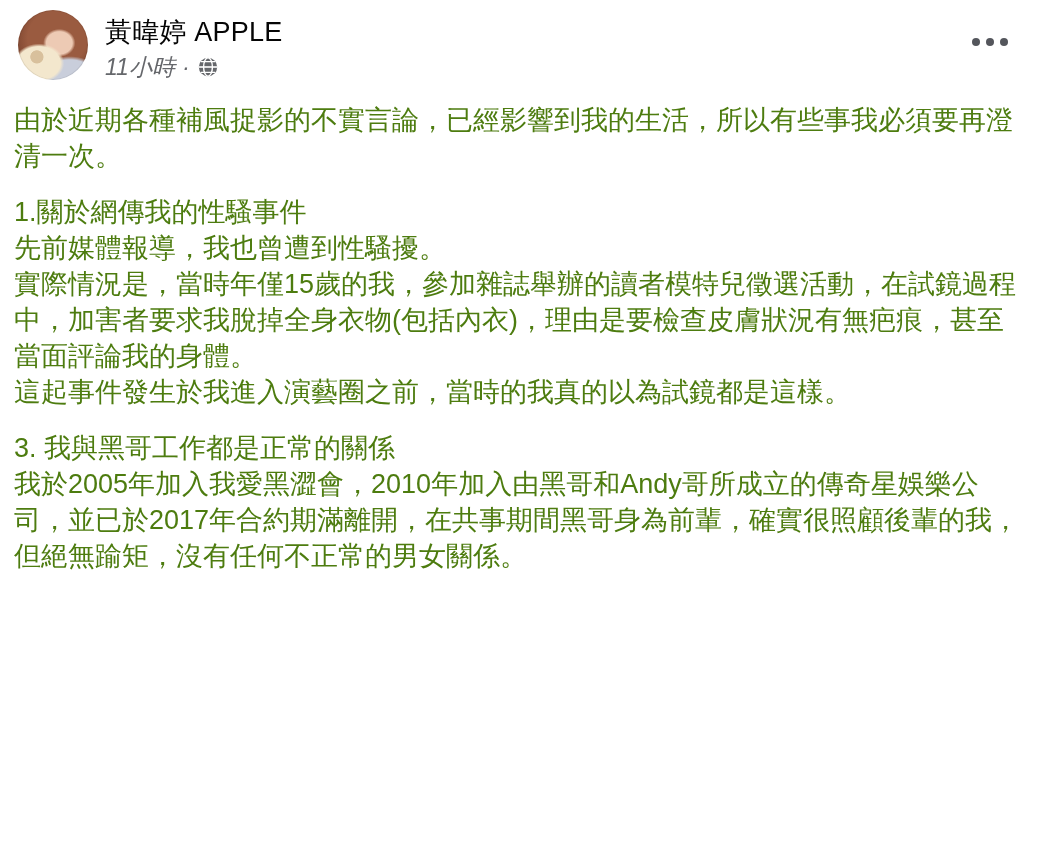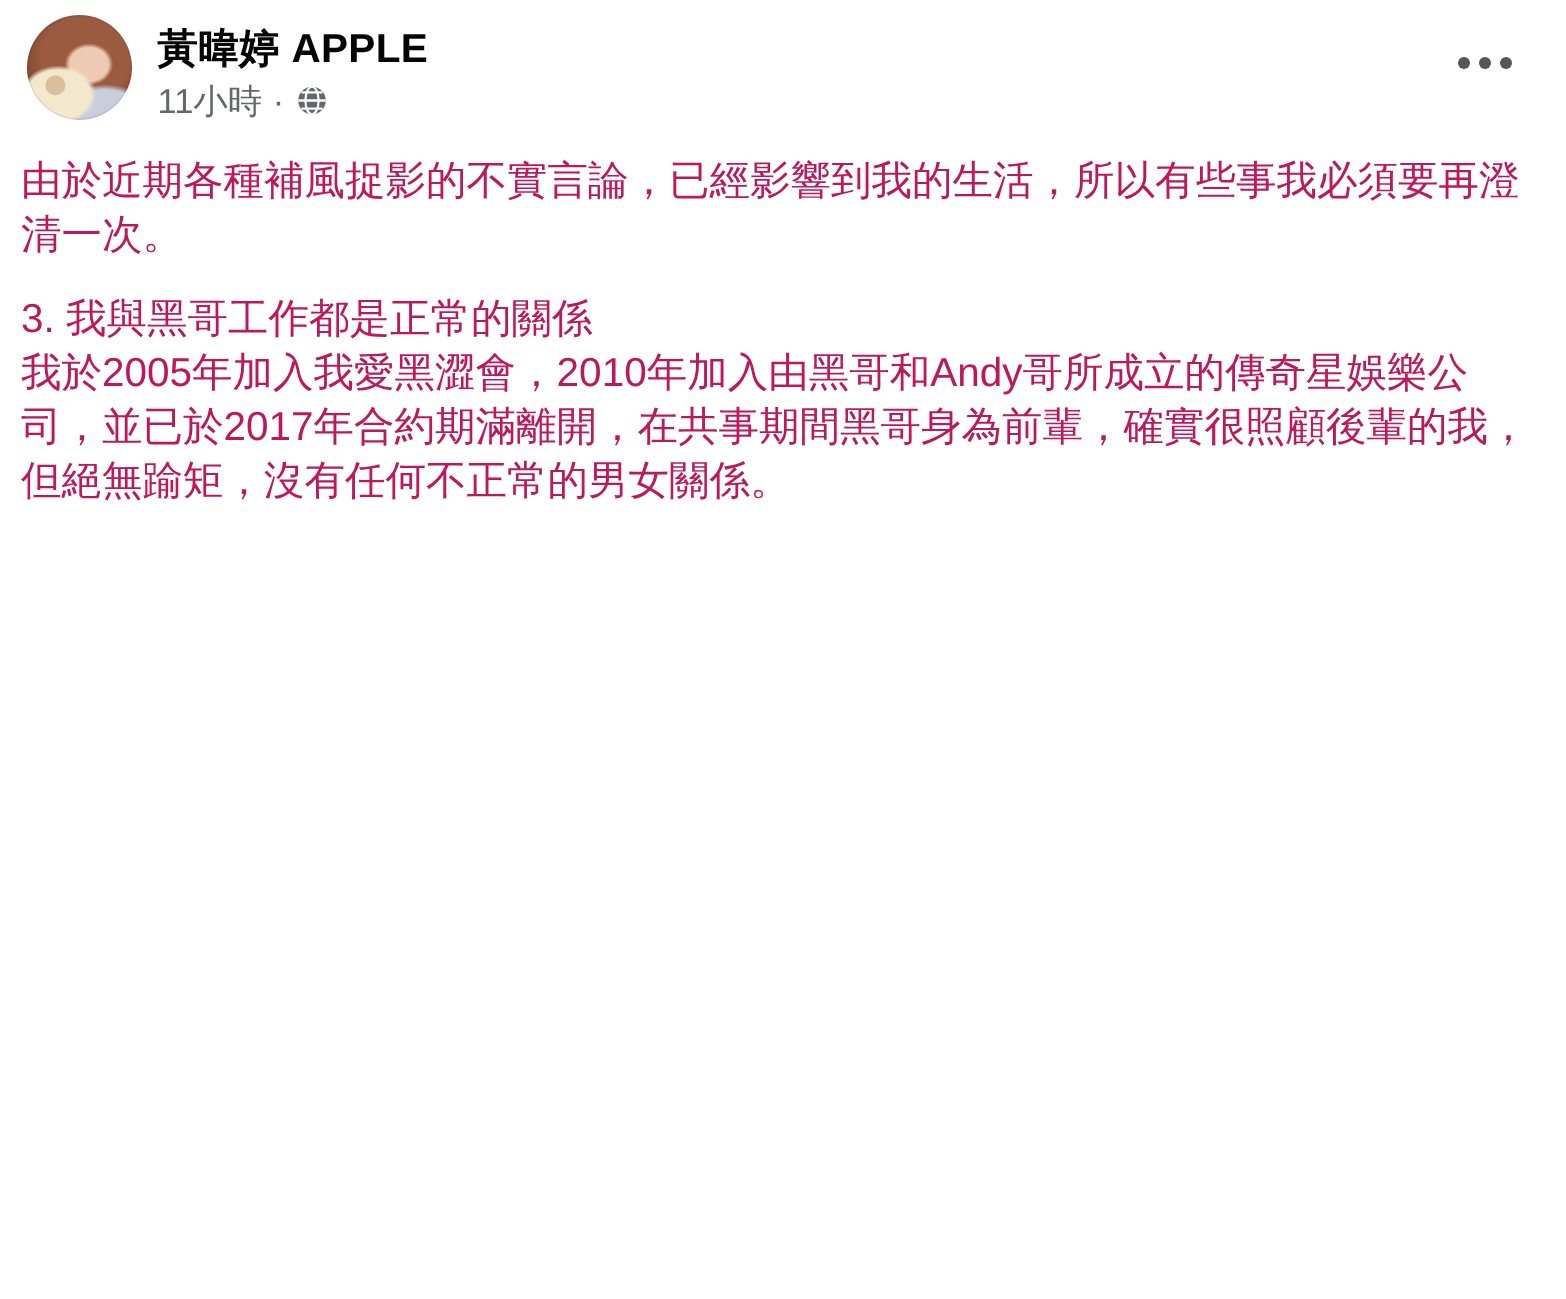--- a/index.html
+++ b/index.html
@@ -32,32 +32,33 @@
       radial-gradient(ellipse 36% 28% at 30% 76%, #f3e7cd 0 85%, transparent 100%),
       radial-gradient(ellipse 23% 20% at 59% 47%, #edcab4 0 80%, transparent 100%),
       radial-gradient(ellipse 42% 26% at 74% 92%, #c9cedb 0 80%, transparent 100%),
       radial-gradient(ellipse 62% 58% at 56% 40%, #9a5b40 0 68%, #7c452f 100%),
       linear-gradient(160deg, #d6cabc 0%, #bfae9c 100%);
   }
   .header-text { margin-left: 17px; padding-top: 6px; }
   .author {
     font-size: 27px;
     line-height: 33px;
-    font-weight: 700;
+    font-weight: 400;
     color: #050505;
     cursor: pointer;
     letter-spacing: 0.2px;
   }
   .meta {
     display: flex;
     align-items: center;
     margin-top: 4px;
     font-size: 23px;
     line-height: 28px;
     color: #65676B;
+    font-style: italic;
   }
   .meta .timestamp { cursor: pointer; }
   .meta .sep { margin: 0 7px; }
   .globe { display: inline-flex; align-items: center; }
   .globe svg { display: block; }
   .more-button {
     position: absolute;
     top: 30px;
     right: 28px;
     display: flex;
@@ -74,21 +75,21 @@
   }
 
   
   .post-body {
     padding: 0 14px;
     margin-top: 10px;
   }
   .post-paragraph {
     font-size: 27px;
     line-height: 36px;
-    color: #be185d;
+    color: #4d7c0f;
     white-space: pre-wrap;
     word-break: normal;
     overflow-wrap: break-word;
     margin-bottom: 20px;
   }
   .post-paragraph:last-child { margin-bottom: 0; }
 </style>
 </head>
 <body>
 
@@ -115,17 +116,21 @@
 
     <div class="more-button" title="">
       <span class="dot"></span>
       <span class="dot"></span>
       <span class="dot"></span>
     </div>
   </div>
 
   <div class="post-body">
       <div class="post-paragraph">由於近期各種補風捉影的不實言論，已經影響到我的生活，所以有些事我必須要再澄清一次。</div>
+      <div class="post-paragraph">1.關於網傳我的性騷事件
+先前媒體報導，我也曾遭到性騷擾。
+實際情況是，當時年僅15歲的我，參加雜誌舉辦的讀者模特兒徵選活動，在試鏡過程中，加害者要求我脫掉全身衣物(包括內衣)，理由是要檢查皮膚狀況有無疤痕，甚至當面評論我的身體。
+這起事件發生於我進入演藝圈之前，當時的我真的以為試鏡都是這樣。</div>
       <div class="post-paragraph">3. 我與黑哥工作都是正常的關係
 我於2005年加入我愛黑澀會，2010年加入由黑哥和Andy哥所成立的傳奇星娛樂公司，並已於2017年合約期滿離開，在共事期間黑哥身為前輩，確實很照顧後輩的我，但絕無踰矩，沒有任何不正常的男女關係。</div>
     </div>
 
 </div>
 
 </body></html>

